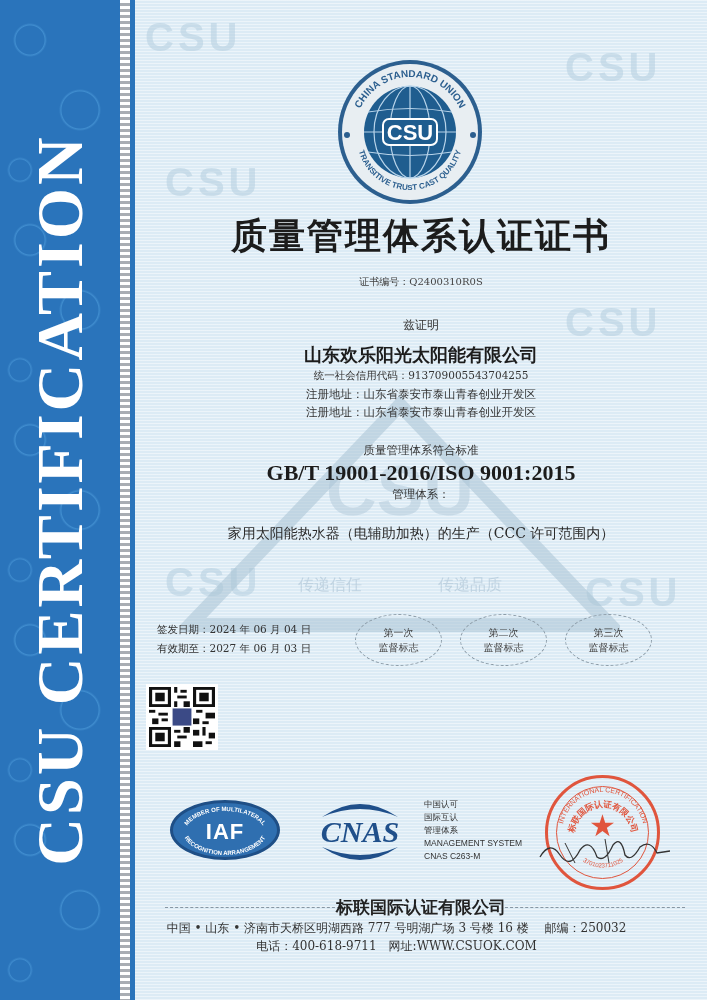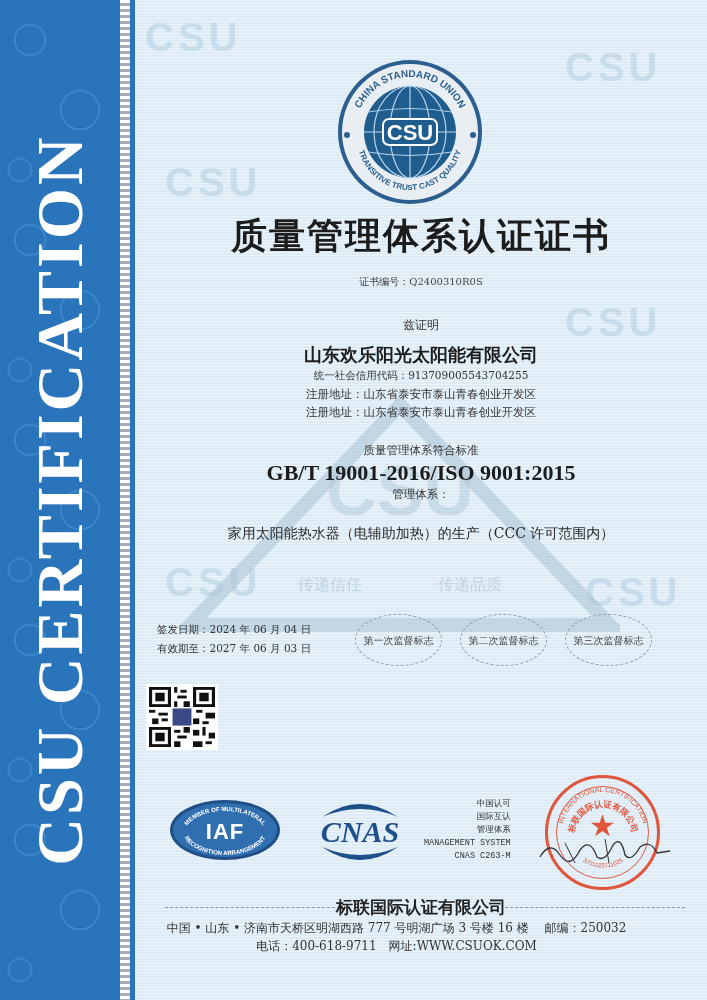--- a/index.html
+++ b/index.html
@@ -25,28 +25,28 @@
   .center-wm { position:absolute; left:180px; top:395px; width:440px; height:240px; }
   
   .seal { position:absolute; left:335px; top:57px; width:150px; height:150px; }
   .title { position:absolute; left:135px; width:572px; top:212px; text-align:center; font-family:"DejaVu Serif","Liberation Serif",serif; font-weight:bold; font-size:36px; letter-spacing:2px; color:#1c1c1c; }
   .certno { position:absolute; left:135px; width:572px; top:275px; text-align:center; font-size:10px; color:#444;border-radius:7px; }
   .line { position:absolute; left:135px; width:572px; text-align:center; color:#333; }
   .company { font-weight:bold; font-size:18px; color:#1c1c1c; }
   .std { font-family:"Liberation Serif","DejaVu Serif",serif; font-weight:bold; font-size:22px; color:#1c1c1c; }
   .dates { position:absolute; left:157px; top:620px; font-size:10.5px; color:#333; line-height:19px; }
   .ovals { position:absolute; left:355px; top:614px; display:flex; gap:18px; }
-  .oval { width:85px; height:50px; border:1px dashed #8a9aa6; border-radius:50%; display:flex; flex-direction:row; align-items:center; justify-content:center; font-size:10px; color:#444; line-height:15px; }
+  .oval { width:85px; height:50px; border:1px dashed #8a9aa6; border-radius:50%; display:flex; flex-direction:column; align-items:center; justify-content:center; font-size:10px; color:#444; line-height:15px; }
   .qr { position:absolute; left:146px; top:684px; width:72px; height:66px; background:#fff; padding:3px; box-sizing:border-box; }
   .notes { position:absolute; left:228px; top:688px; font-size:10px; color:#333; line-height:19px; }
   .iaf { position:absolute; left:170px; top:800px; width:110px; height:60px; border-radius:50%; background:#2f6fb0; border:3px solid #1f4f86; box-sizing:border-box; }
   .iaf-text { position:absolute; left:0; right:0; top:16px; text-align:center; font-family:"Liberation Sans","DejaVu Sans",sans-serif; font-weight:bold; font-size:22px; color:#fff; letter-spacing:1px; }
   .cnas { position:absolute; left:310px; top:795px; width:100px; height:70px; }
   .cnas-text { position:absolute; left:0; right:0; top:20px; text-align:center; font-family:"Liberation Serif","DejaVu Serif",serif; font-weight:bold; font-style:italic; font-size:30px; color:#1f4f8a; }
-  .cnas-info { position:absolute; left:424px; top:798px; font-family:Liberation Mono, monospace; font-size:8.5px; color:#333; line-height:13px;text-align:right; }
+  .cnas-info { position:absolute; left:424px; top:798px; font-family:Liberation Sans, sans-serif; font-size:8.5px; color:#333; line-height:13px; }
   .stamp { position:absolute; left:545px; top:775px; width:115px; height:115px; border-radius:50%; border:3px solid #e0553d; box-sizing:border-box; }
   .stamp-inner { position:absolute; left:8px; top:8px; right:8px; bottom:8px; border-radius:50%; border:1px solid #e0553d; }
   .stamp-star { position:absolute; left:0; right:0; top:30px; text-align:center; color:#e0553d; font-size:30px; }
   .signature { position:absolute; left:535px; top:835px; width:140px; height:30px; }
   .footer-org { position:absolute; left:135px; width:572px; top:896px; text-align:center; }
   .footer-org span { background:transparent; font-family:"DejaVu Sans","Liberation Sans",sans-serif; font-size:17px; font-weight:bold; color:#222; padding:0 4px; }
   .dash { position:absolute; top:907px; height:0; border-top:1px dashed #8796a3; }
   .footer-line { position:absolute; left:135px; width:523px; text-align:center; font-size:12px; color:#333; }
 </style>
 </head>

